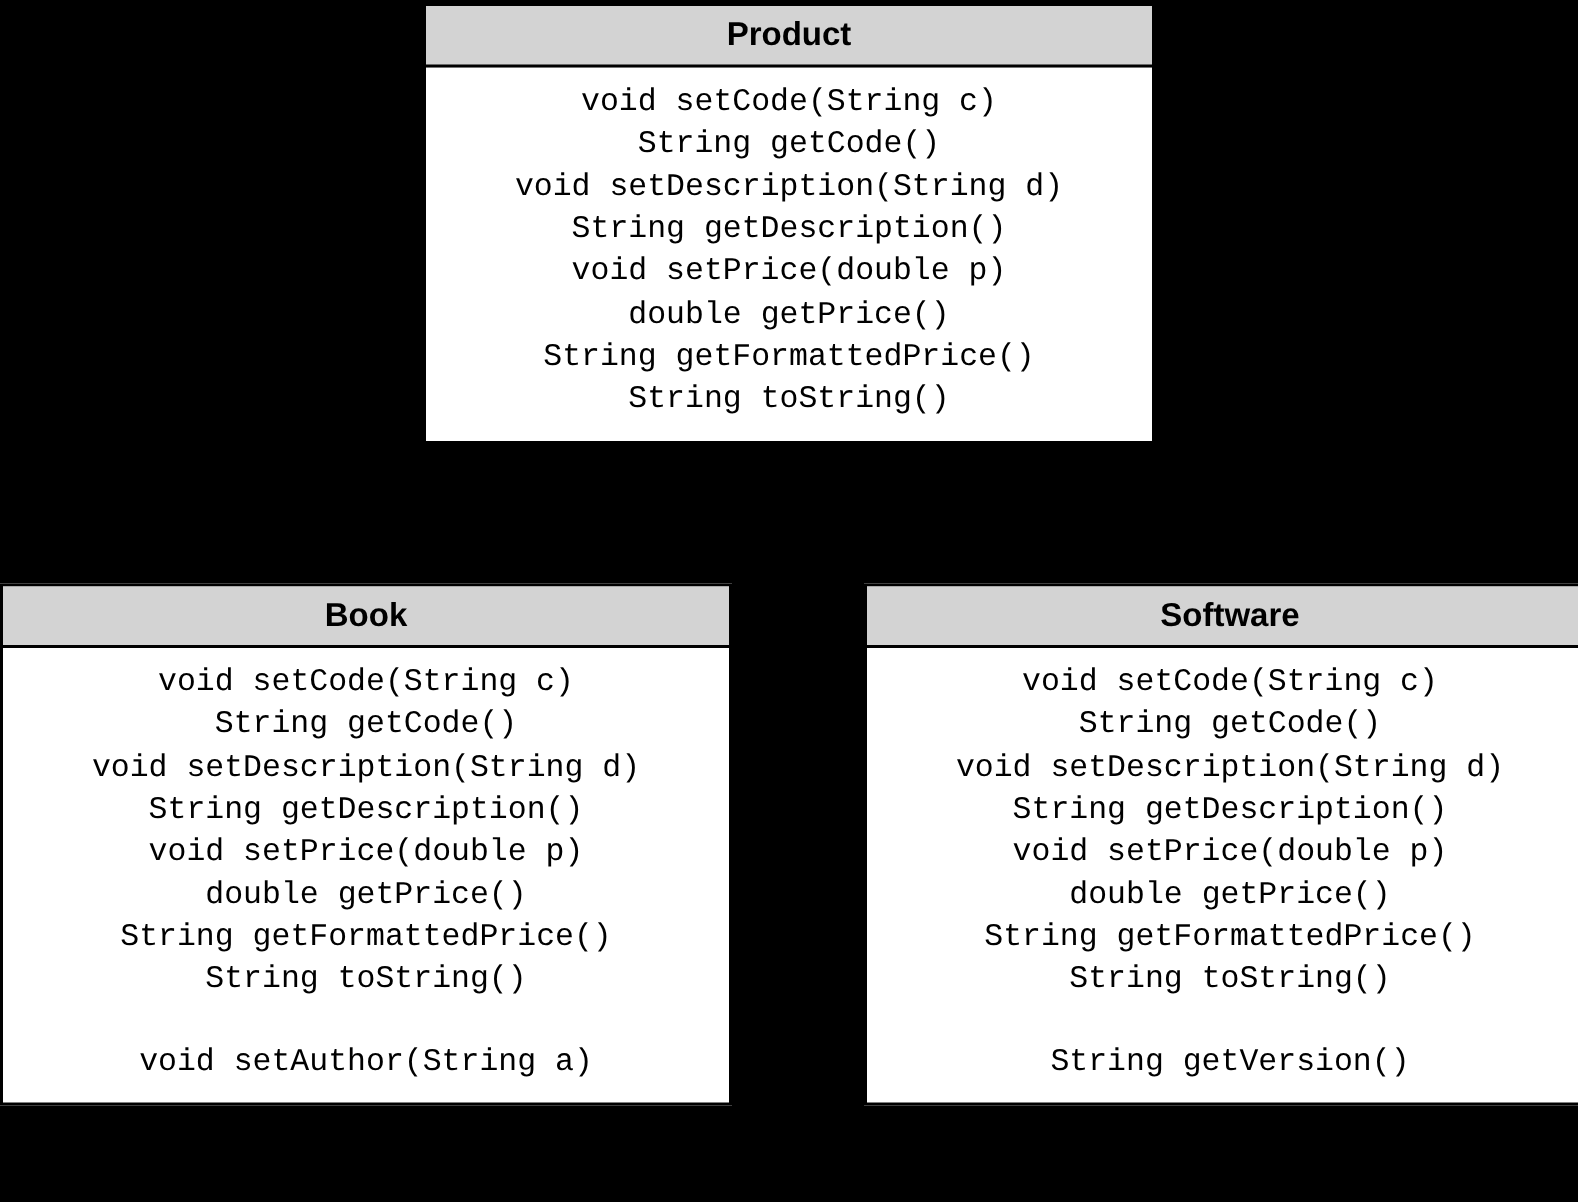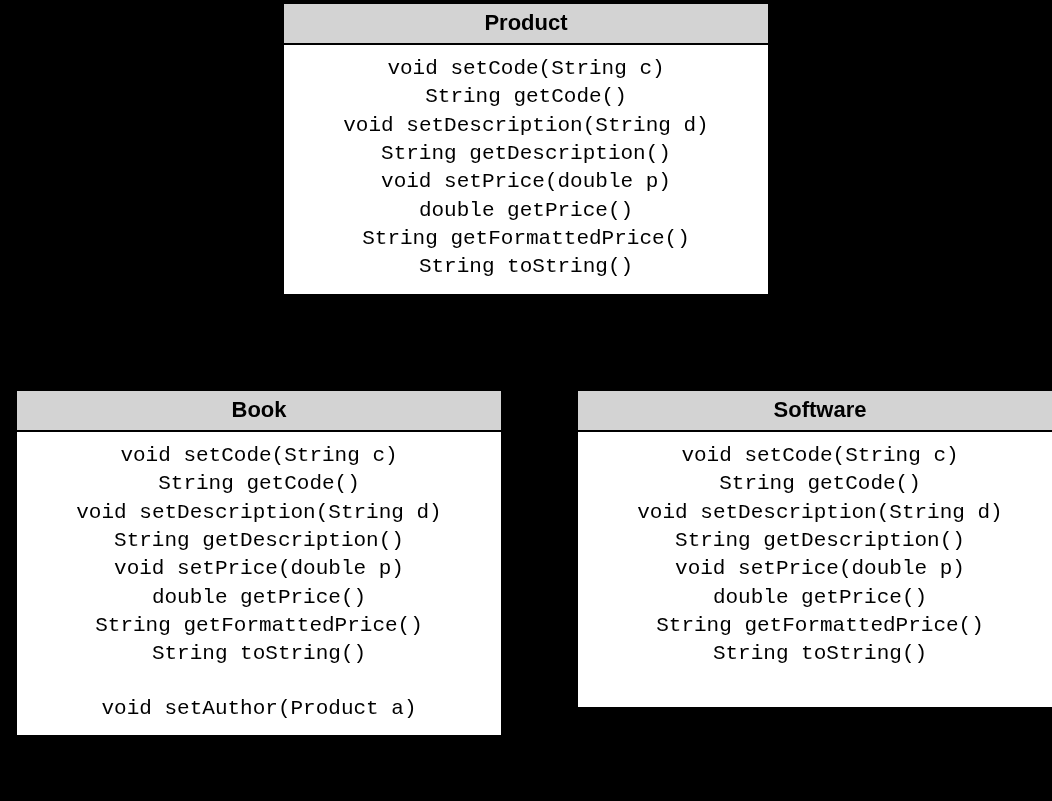--- a/index.html
+++ b/index.html
@@ -37,21 +37,21 @@
     font-size: 21px;
     line-height: 1.35;
     white-space: pre;
     text-align: center;
   }
   .spacer {
     height: 26px;
   }
   
   #box-product { left: 282px; top: 2px; width: 488px; }
-  #box-book    { left: 15px;   top: 389px; width: 488px; }
+  #box-book    { left: 0;   top: 389px; width: 488px; }
   #box-software{ left: 576px; top: 389px; width: 488px; }
 </style>
 </head>
 <body>
 
 <div class="canvas">
 
   <div id="box-product" class="class-box">
     <div class="class-title">Product</div>
     <div class="class-body">
@@ -71,32 +71,33 @@
     <div class="class-body">
       <div class="method">void setCode(String c)</div>
       <div class="method">String getCode()</div>
       <div class="method">void setDescription(String d)</div>
       <div class="method">String getDescription()</div>
       <div class="method">void setPrice(double p)</div>
       <div class="method">double getPrice()</div>
       <div class="method">String getFormattedPrice()</div>
       <div class="method">String toString()</div>
       <div class="spacer"></div>
-      <div class="method">void setAuthor(Product a)</div>
+      <div class="method">void setAuthor(String a)</div>
     </div>
   </div>
 
   <div id="box-software" class="class-box">
     <div class="class-title">Software</div>
     <div class="class-body">
       <div class="method">void setCode(String c)</div>
       <div class="method">String getCode()</div>
       <div class="method">void setDescription(String d)</div>
       <div class="method">String getDescription()</div>
       <div class="method">void setPrice(double p)</div>
       <div class="method">double getPrice()</div>
       <div class="method">String getFormattedPrice()</div>
       <div class="method">String toString()</div>
       <div class="spacer"></div>
+      <div class="method">String getVersion()</div>
     </div>
   </div>
 
 </div>
 
 </body></html>

